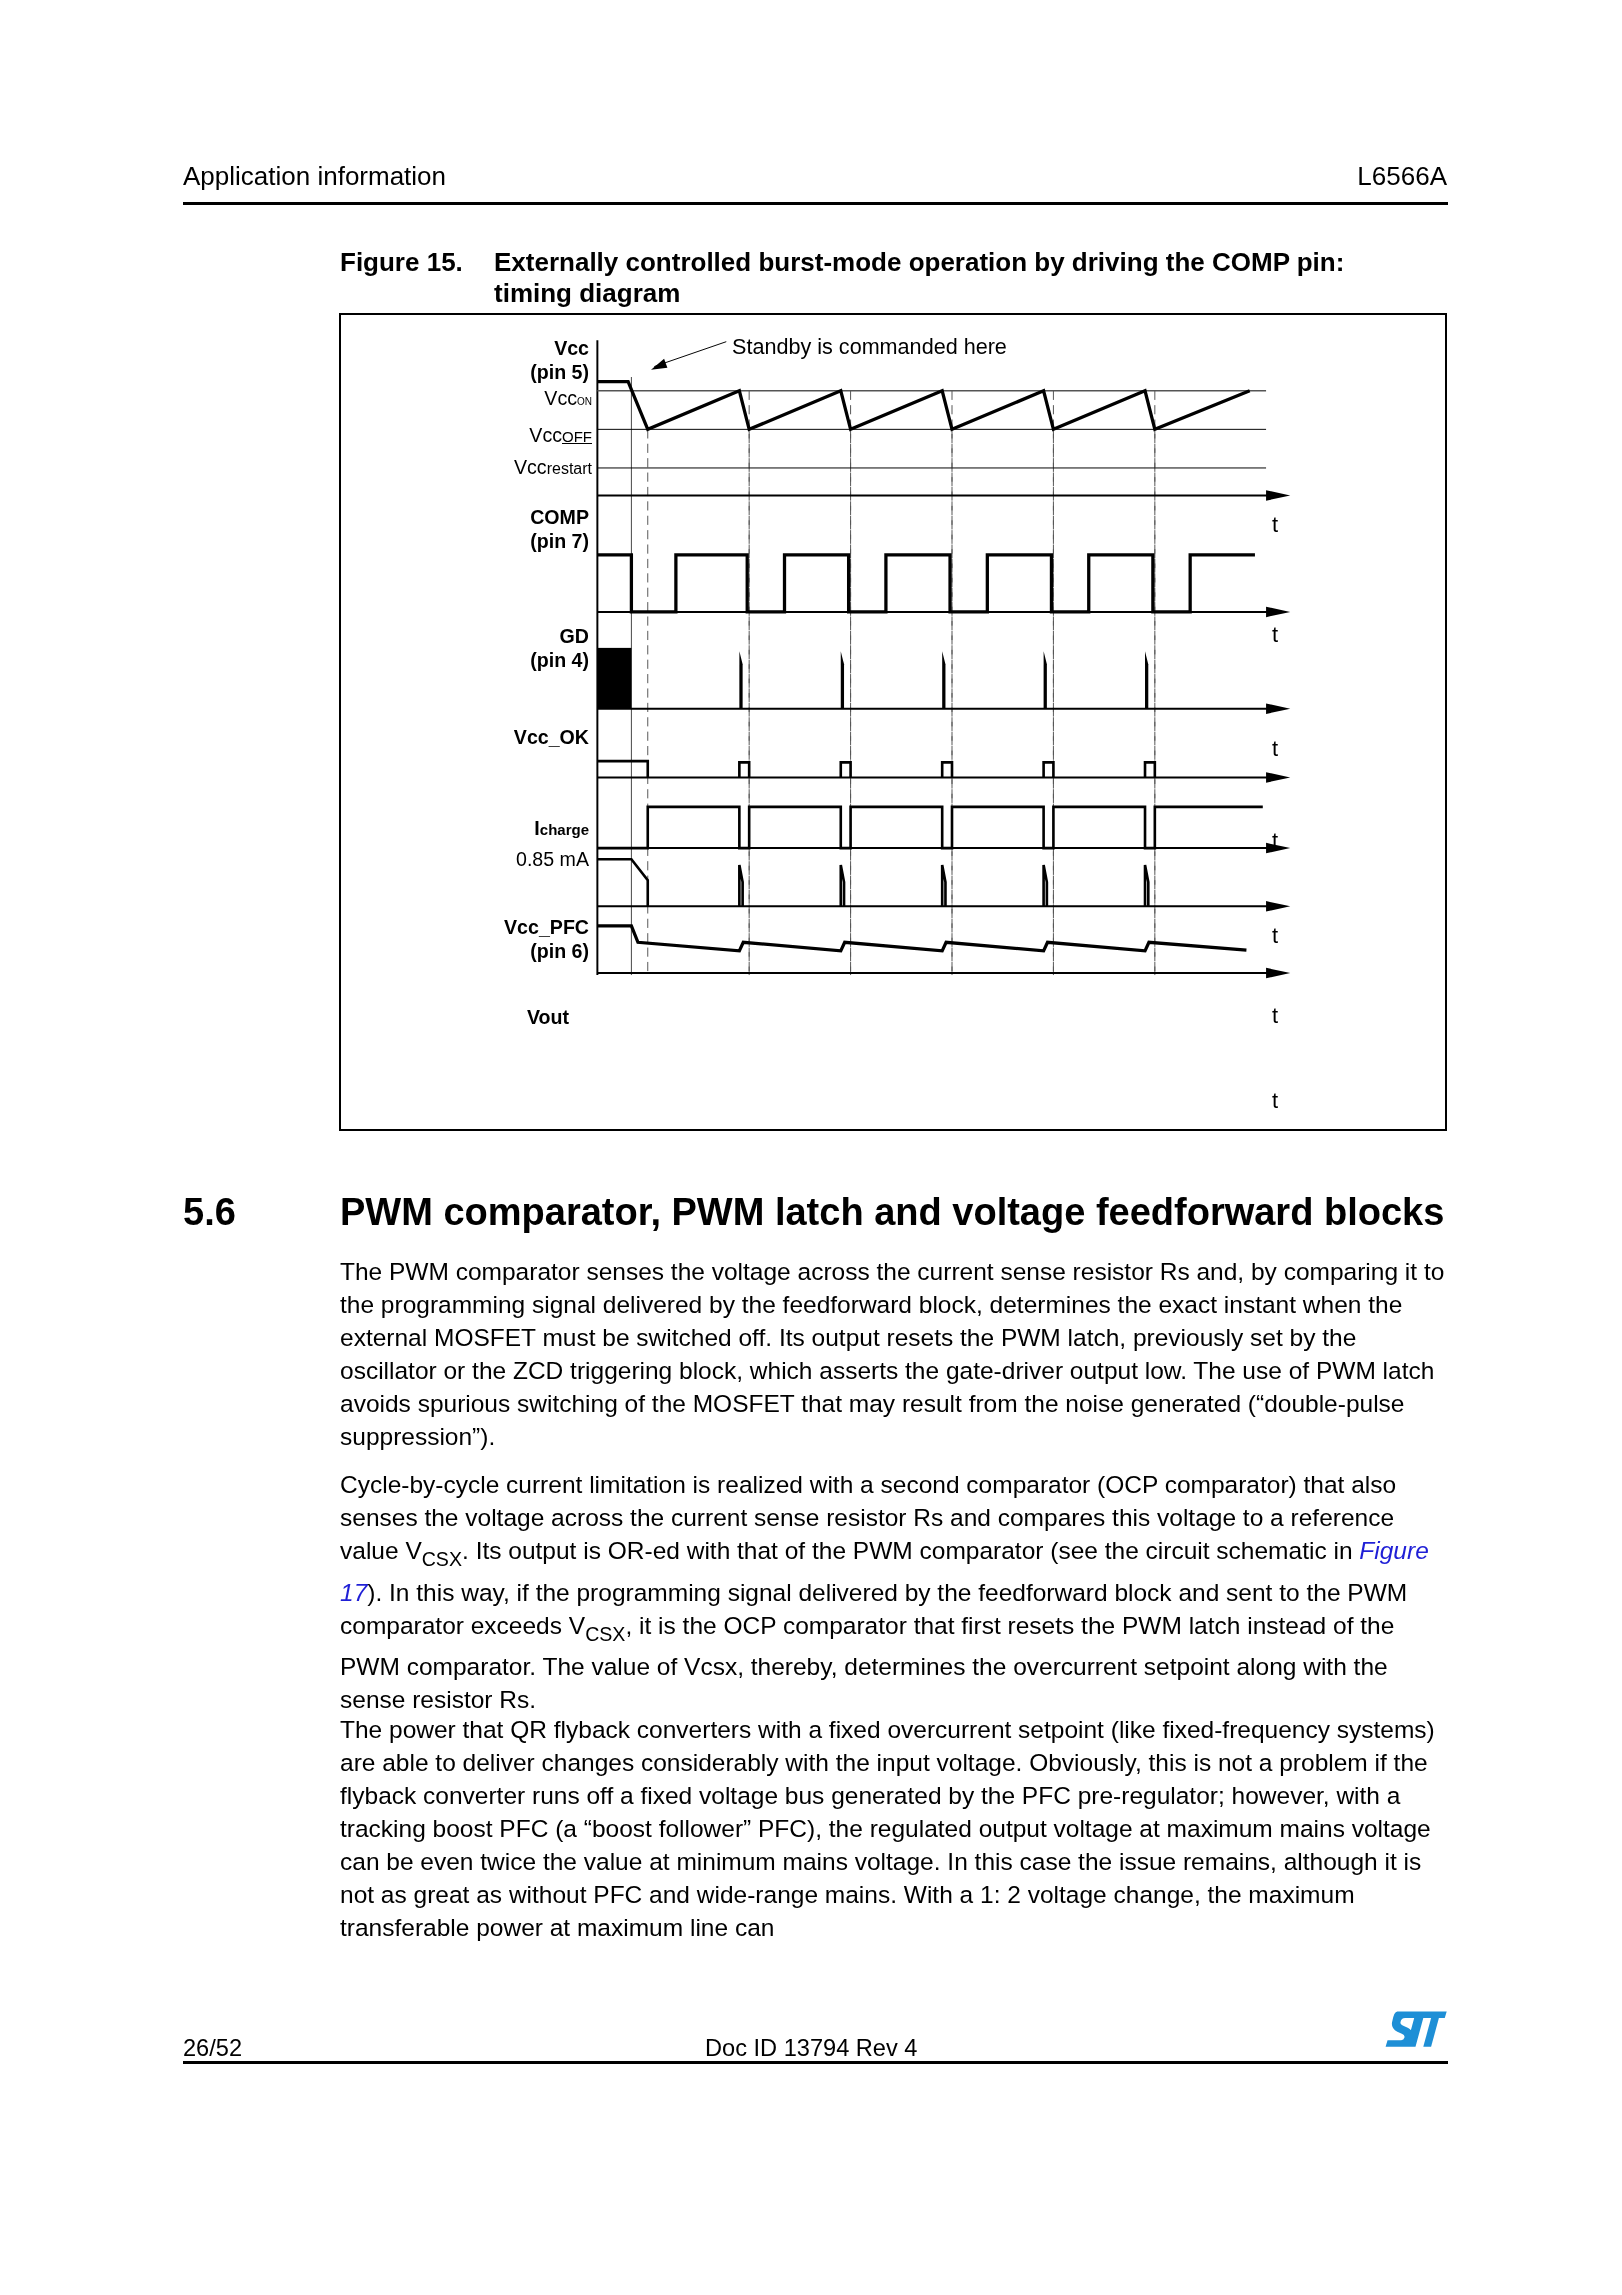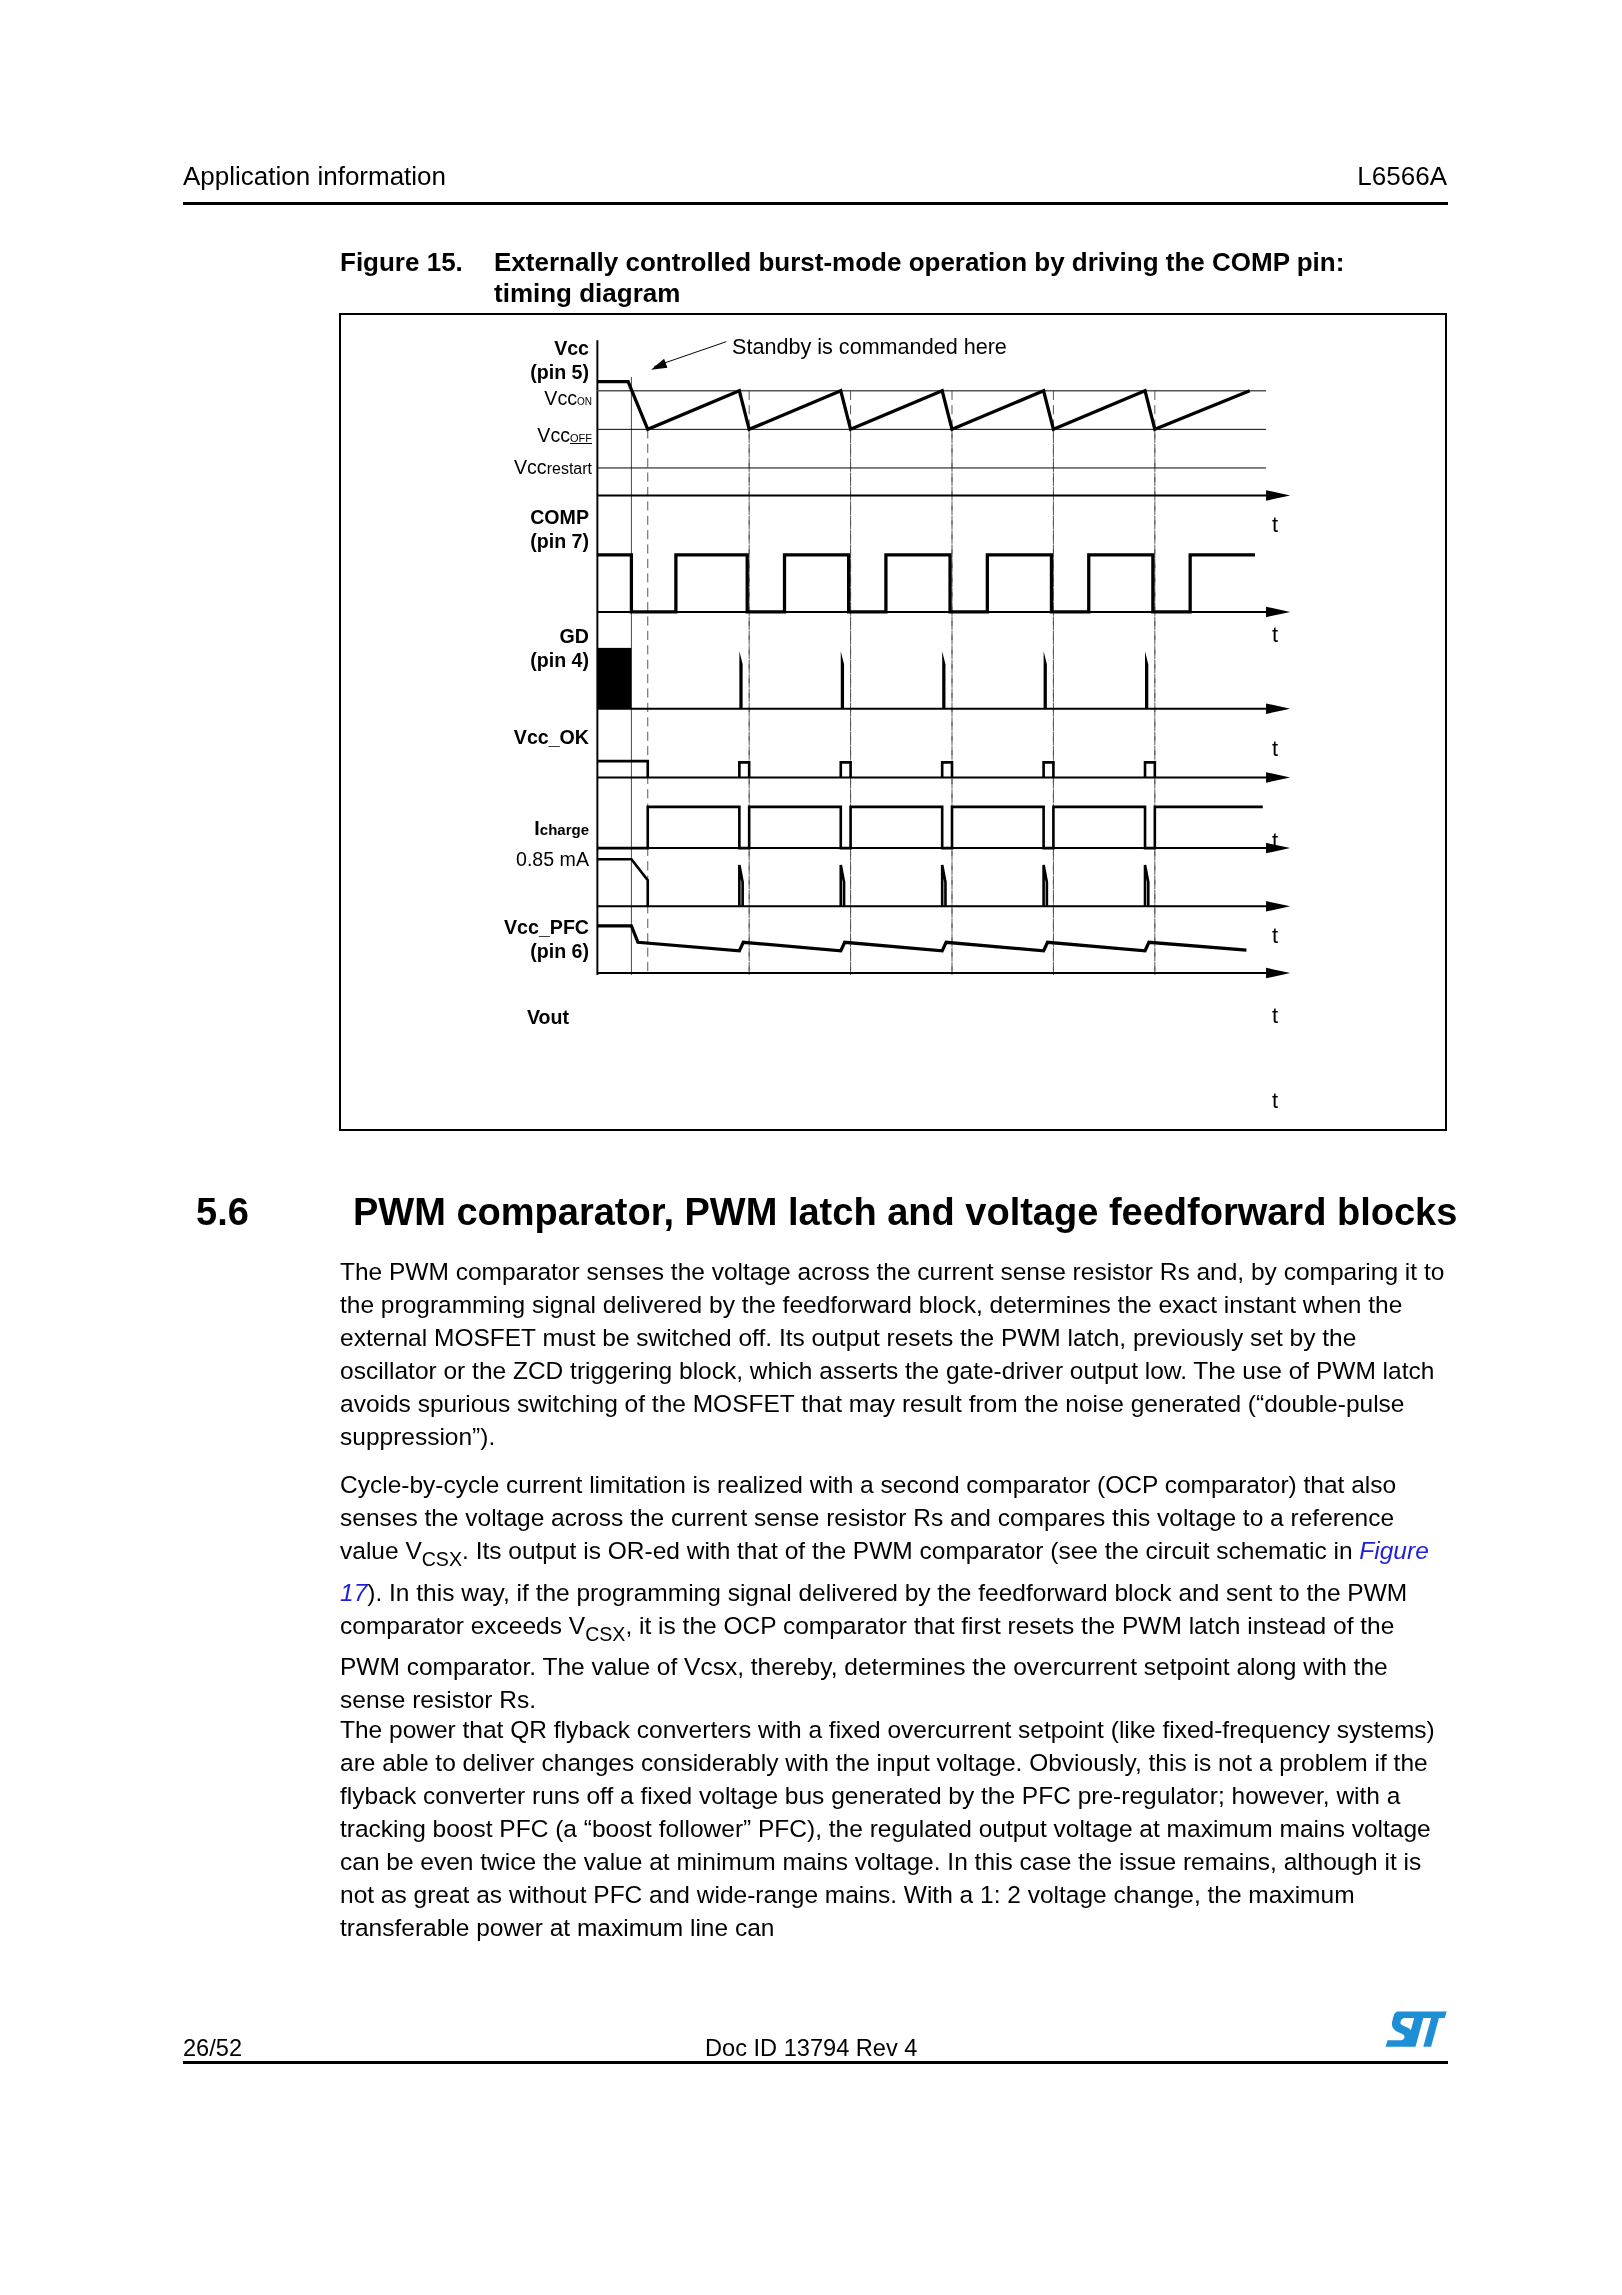--- a/index.html
+++ b/index.html
@@ -7,21 +7,21 @@
   .abs { position: absolute; }
   .hdr { font-weight: normal; font-size: 26px; top: 161px; }
   .rule { position: absolute; left: 183px; width: 1265px; height: 2.6px; background: #000; }
   .fig-caption { position: absolute; left: 340px; top: 247px; font-weight: bold; font-size: 26px; line-height: 31px; }
   .fig-caption .num { display: inline-block; width: 154px; vertical-align: top; }
   .fig-caption .txt { display: inline-block; width: 916px; vertical-align: top; }
   .fig-box { position: absolute; left: 339px; top: 313px; width: 1108px; height: 818px; border: 2px solid #000; box-sizing: border-box; }
   svg.diagram { position: absolute; left: 0; top: 0; }
   .sig-label { position: absolute; font-size: 19.6px; text-align: right; line-height: 23.6px; }
   .sig-label.b { font-weight: bold; }
-  .section { position: absolute; left: 183px; top: 1191px; font-weight: bold; font-size: 38px; margin-left: 13px; }
+  .section { position: absolute; left: 183px; top: 1191px; font-weight: bold; font-size: 38px; }
   .section .n { display: inline-block; width: 157px; }
   .para { position: absolute; left: 340px; width: 1112px; font-size: 24.5px; line-height: 33px; }
   .para p { margin: 0; }
   .sub { font-size: 19.6px; vertical-align: -6.5px; }
   .link { color: #1f1fd6; font-style: italic; }
   .foot { position: absolute; top: 2035px; font-size: 23.6px; }
 </style>
 </head>
 <body>
 
@@ -33,21 +33,21 @@
   <span class="num">Figure 15.</span><span class="txt">Externally controlled burst-mode operation by driving the COMP pin: timing diagram</span>
 </div>
 
 <div class="fig-box"></div>
 
 <div class="sig-label b" style="left:497px; top:337px; width:92px;">
   <div>Vcc</div>
   <div>(pin 5)</div>
 </div>
 <div class="sig-label" style="left:497px; top:387px; width:95px;"><span>Vcc</span><span style="font-size:10px;">ON</span></div>
-<div class="sig-label" style="left:497px; top:424px; width:95px;"><span>Vcc</span><span style="font-size:11px;text-decoration:underline;">OFF</span></div>
+<div class="sig-label" style="left:497px; top:424px; width:95px;"><span>Vcc</span><span style="font-size:15px;text-decoration:underline;">OFF</span></div>
 <div class="sig-label" style="left:484px; top:456px; width:108px;"><span>Vcc</span><span style="font-size:16px;">restart</span></div>
 
 <div class="sig-label b" style="left:497px; top:506px; width:92px;">
   <div>COMP</div>
   <div>(pin 7)</div>
 </div>
 <div class="sig-label b" style="left:497px; top:625px; width:92px;">
   <div>GD</div>
   <div>(pin 4)</div>
 </div>

